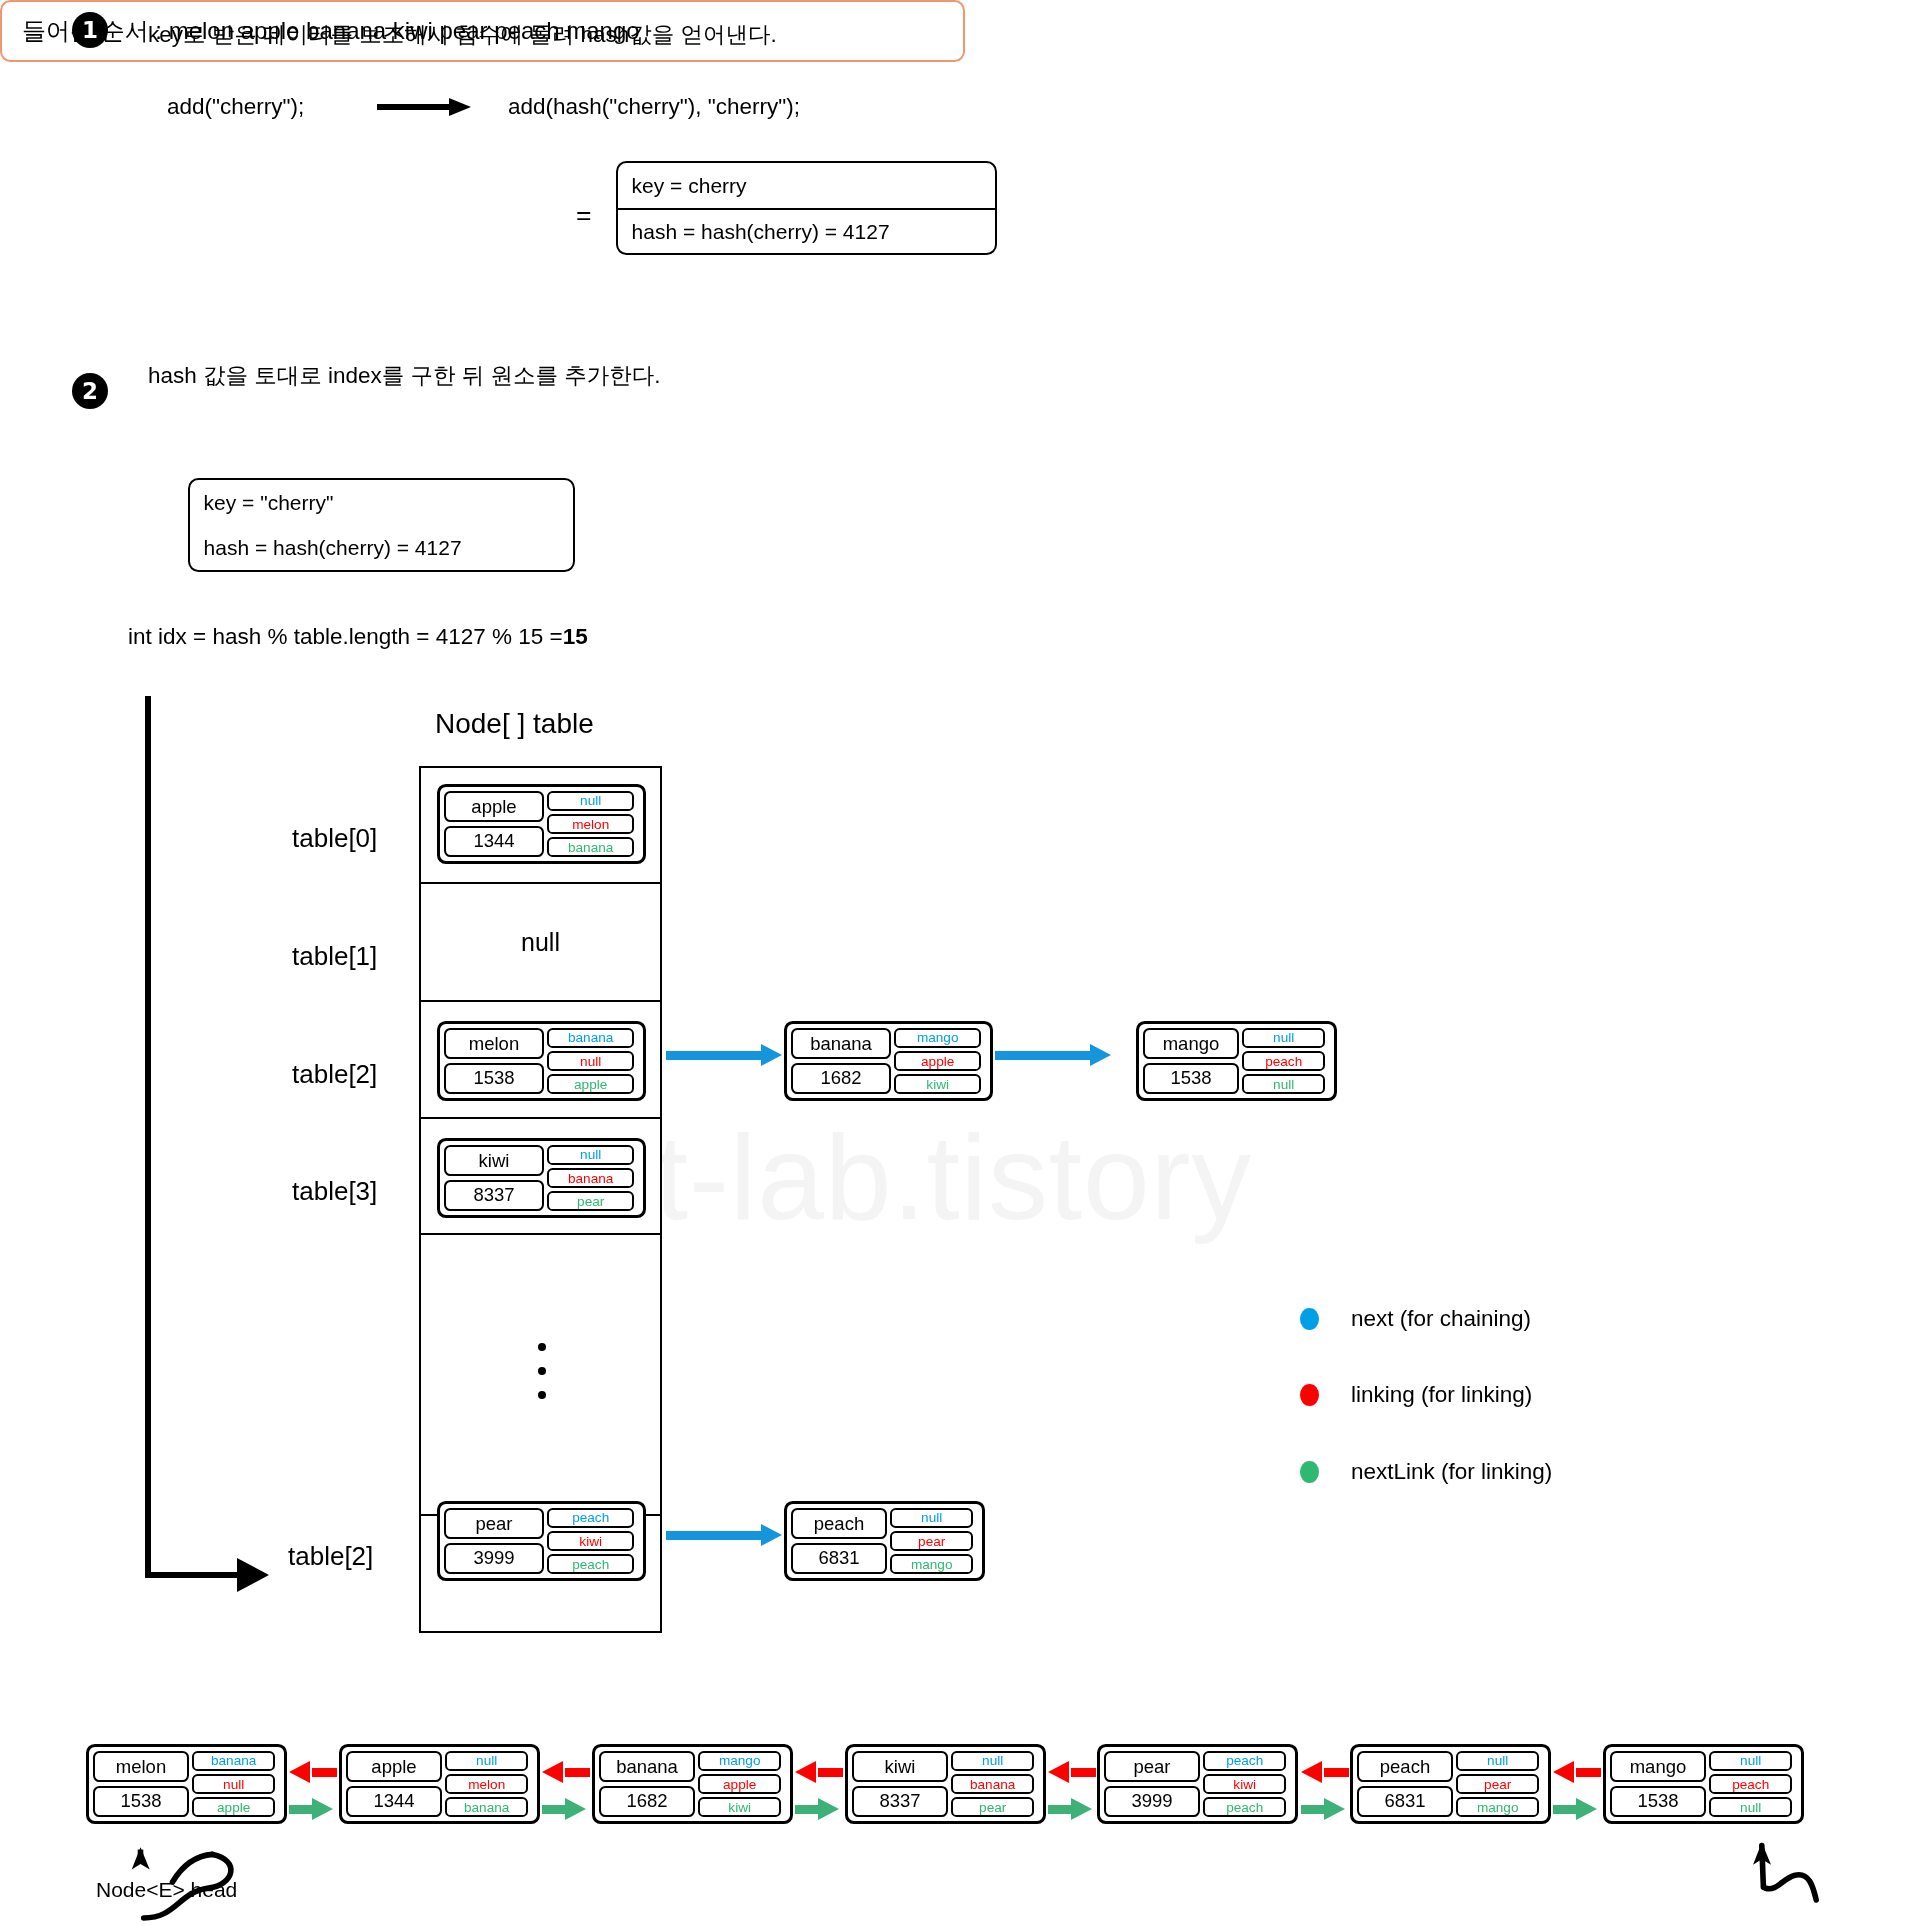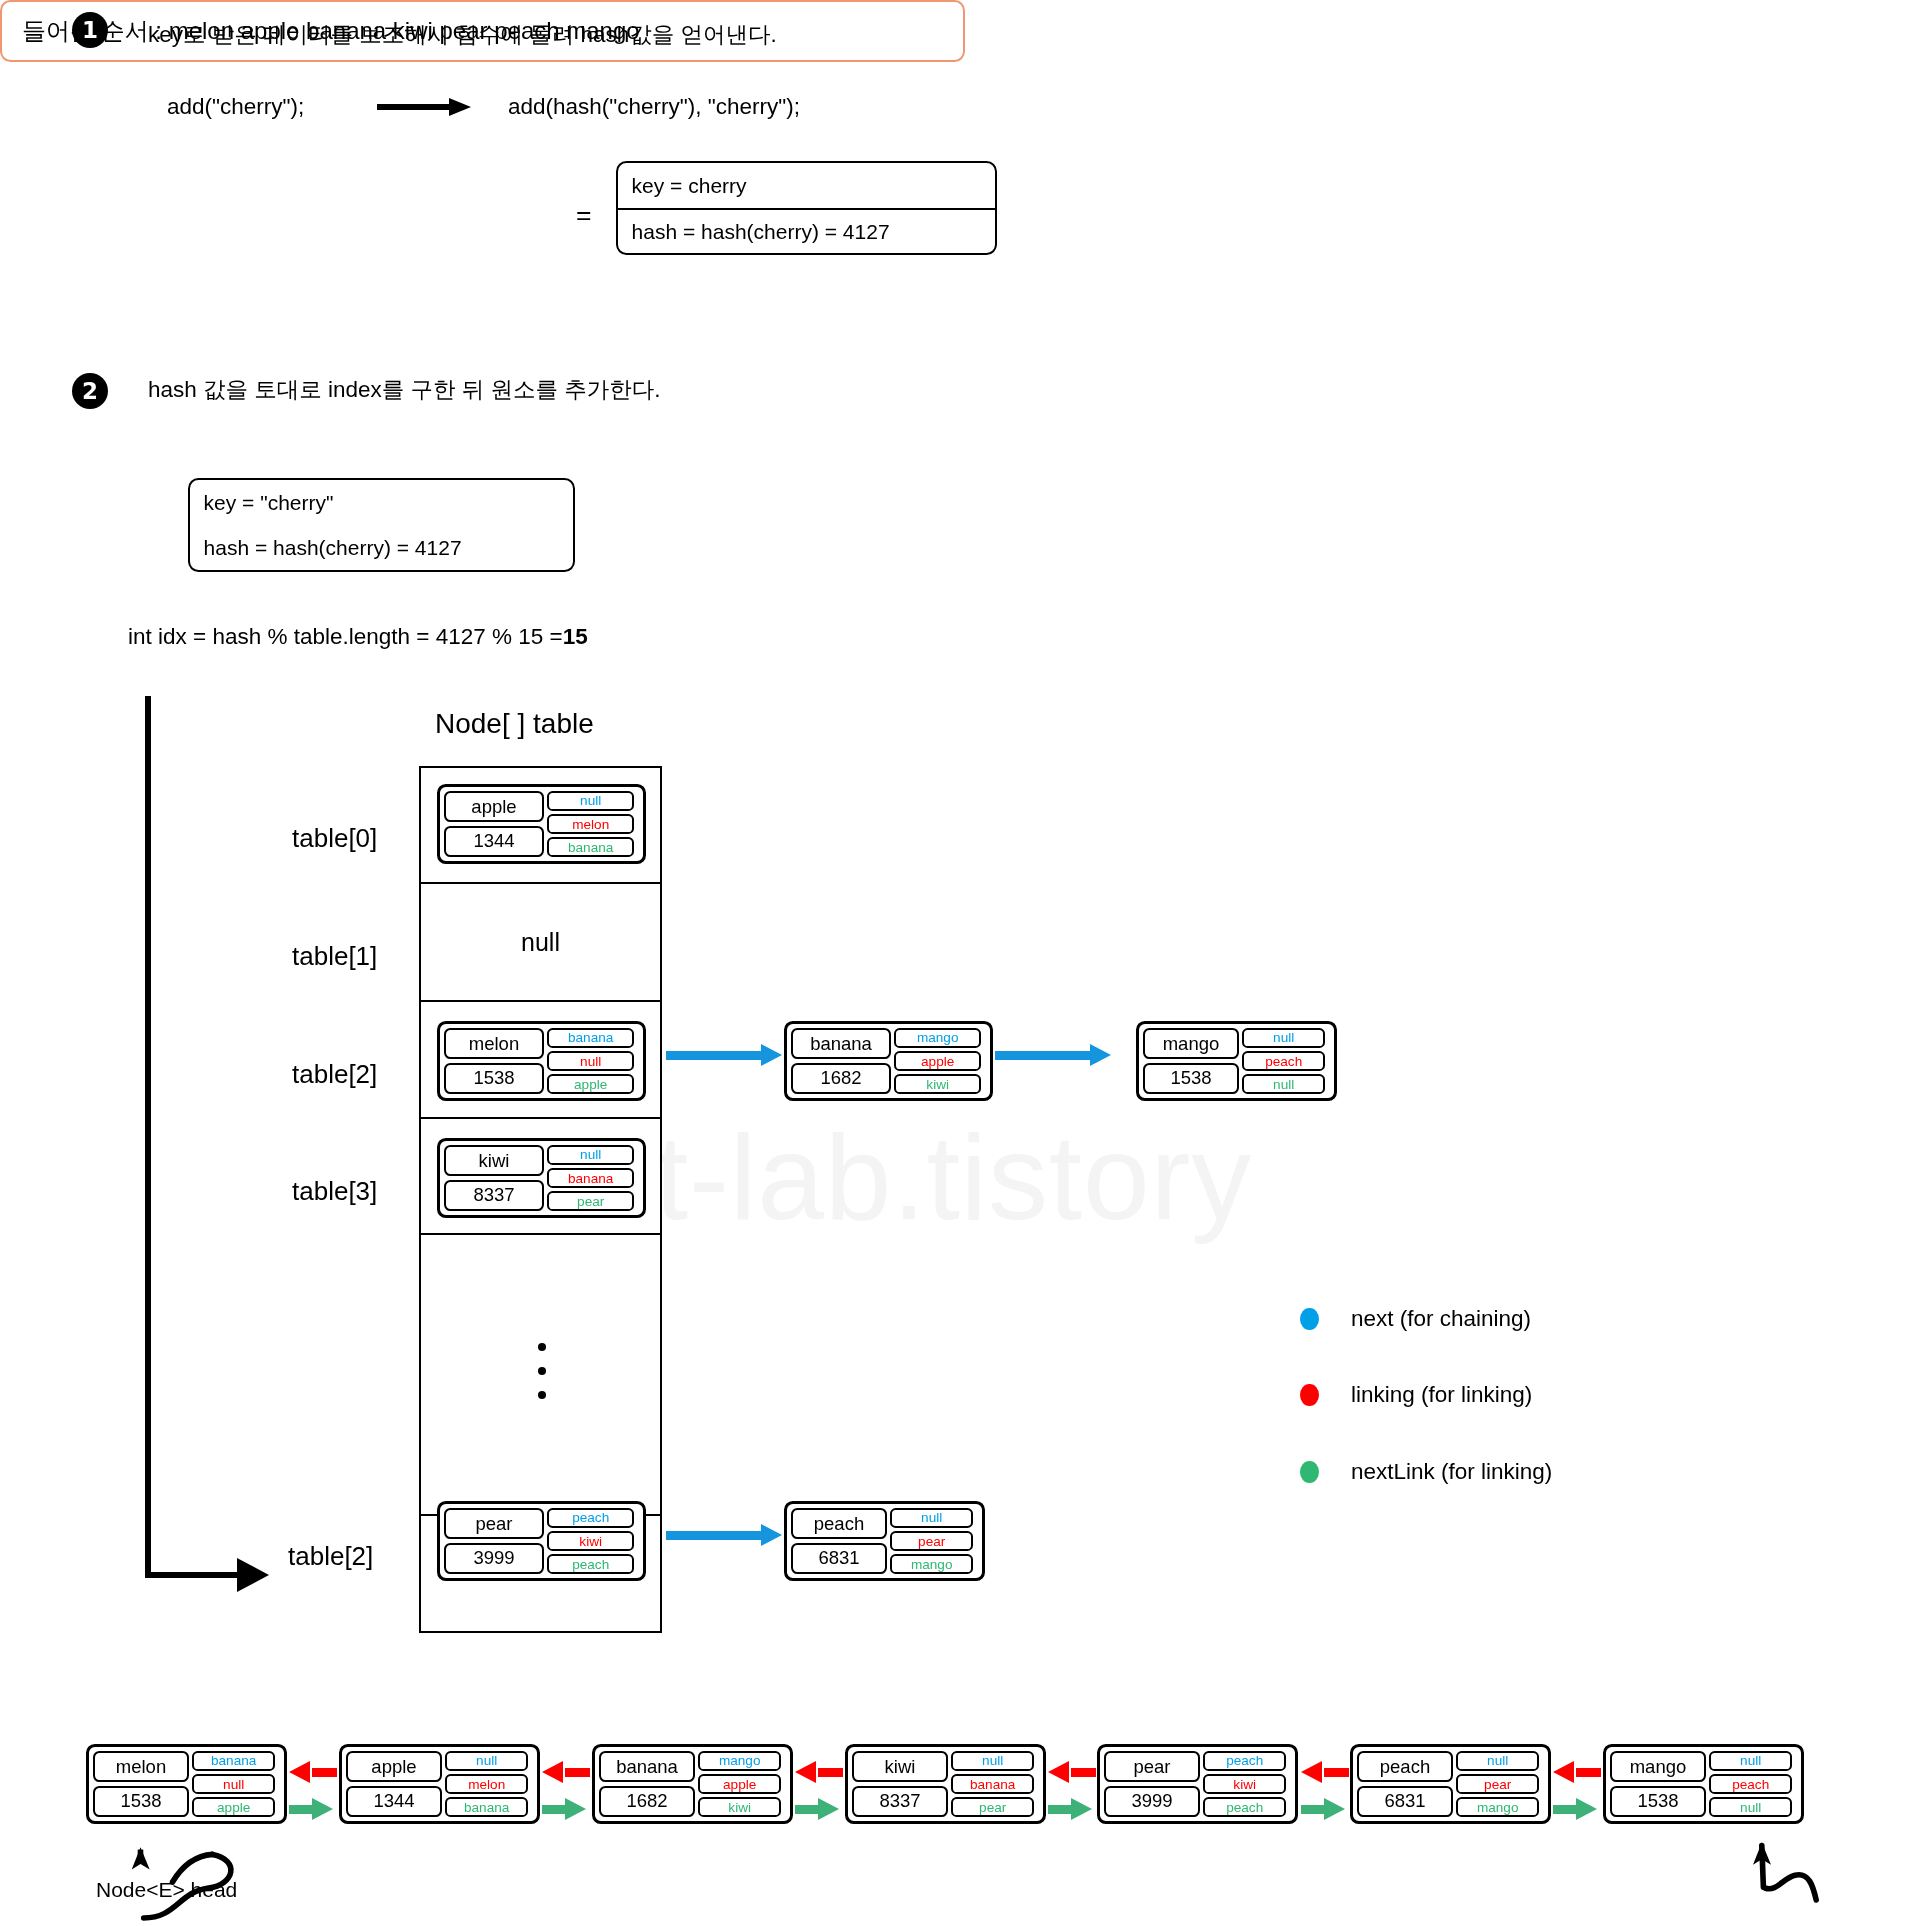--- a/index.html
+++ b/index.html
@@ -158,21 +158,21 @@
   <div class="abs equals" style="left:576px; top:200px;">=</div>
 
   <div class="abs info-box" style="left:616px; top:161px; width:381px; height:94px;">
     <div class="row" style="height:50%;">key = cherry</div>
     <div class="row divided" style="height:50%;">hash = hash(cherry) = 4127</div>
   </div>
 
   <div class="abs" style="left:72px; top:373px;">
     <div class="step-badge">2</div>
   </div>
-  <div class="abs step-text" style="left:148px; top:374px;">hash 값을 토대로 index를 구한 뒤 원소를 추가한다.</div>
+  <div class="abs step-text" style="left:148px; top:360px;">hash 값을 토대로 index를 구한 뒤 원소를 추가한다.</div>
 
   <div class="abs info-box" style="left:188px; top:478px; width:387px; height:94px;">
     <div class="row" style="height:50%;">key = "cherry"</div>
     <div class="row" style="height:50%;">hash = hash(cherry) = 4127</div>
   </div>
 
   <div class="abs" style="left:128px; top:624px; display:flex; align-items:baseline;">
     <span class="code-line">int idx = hash % table.length = 4127 % 15 = </span>
     <span class="code-line bold">15</span>
   </div>

